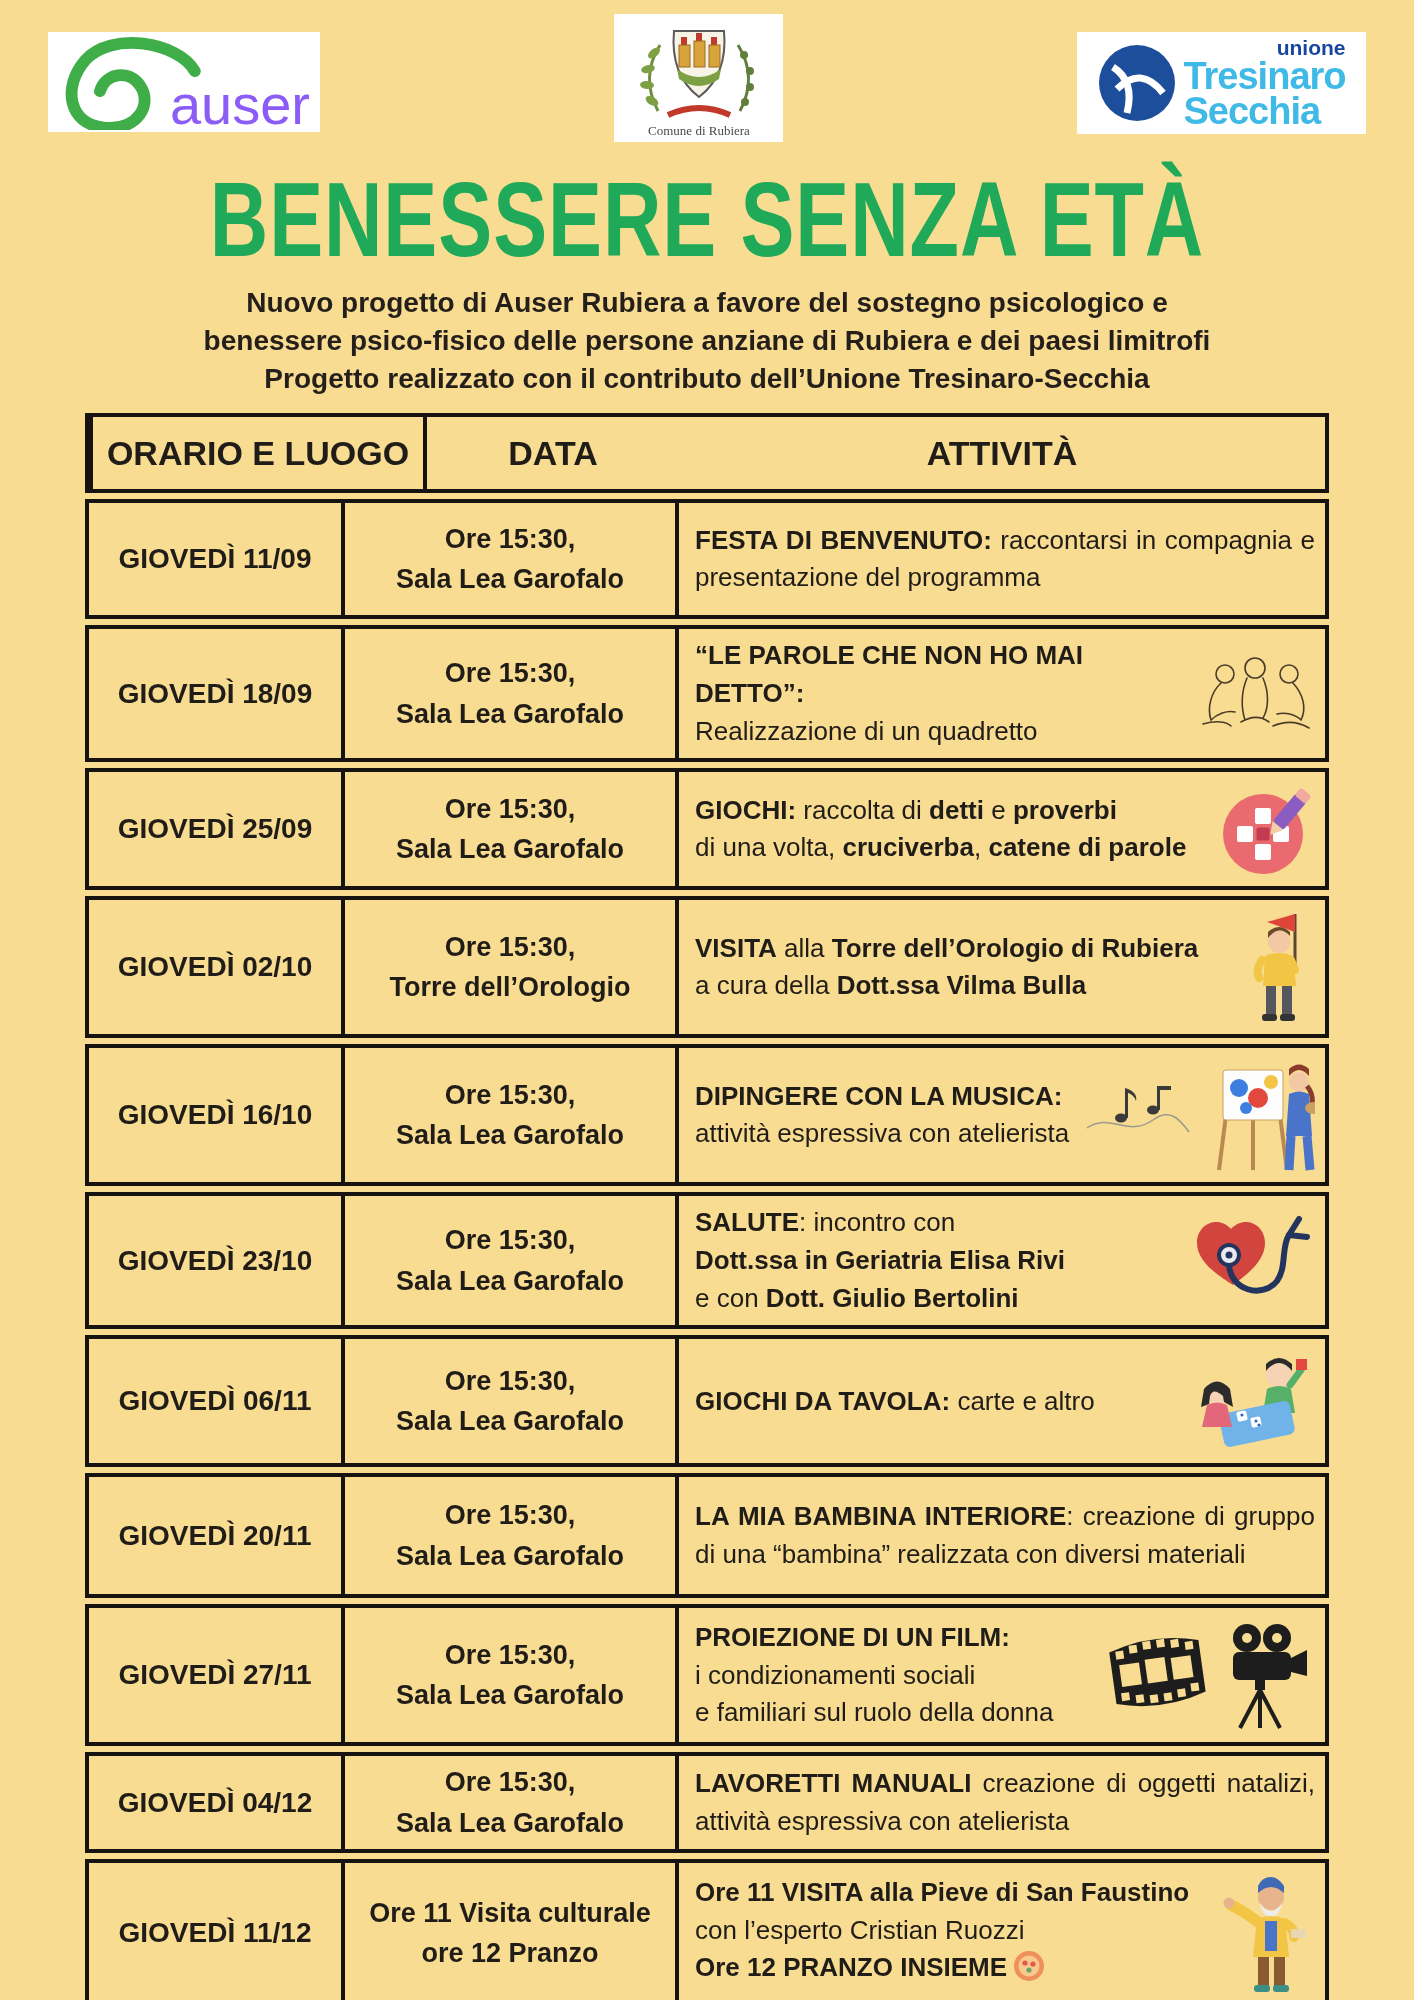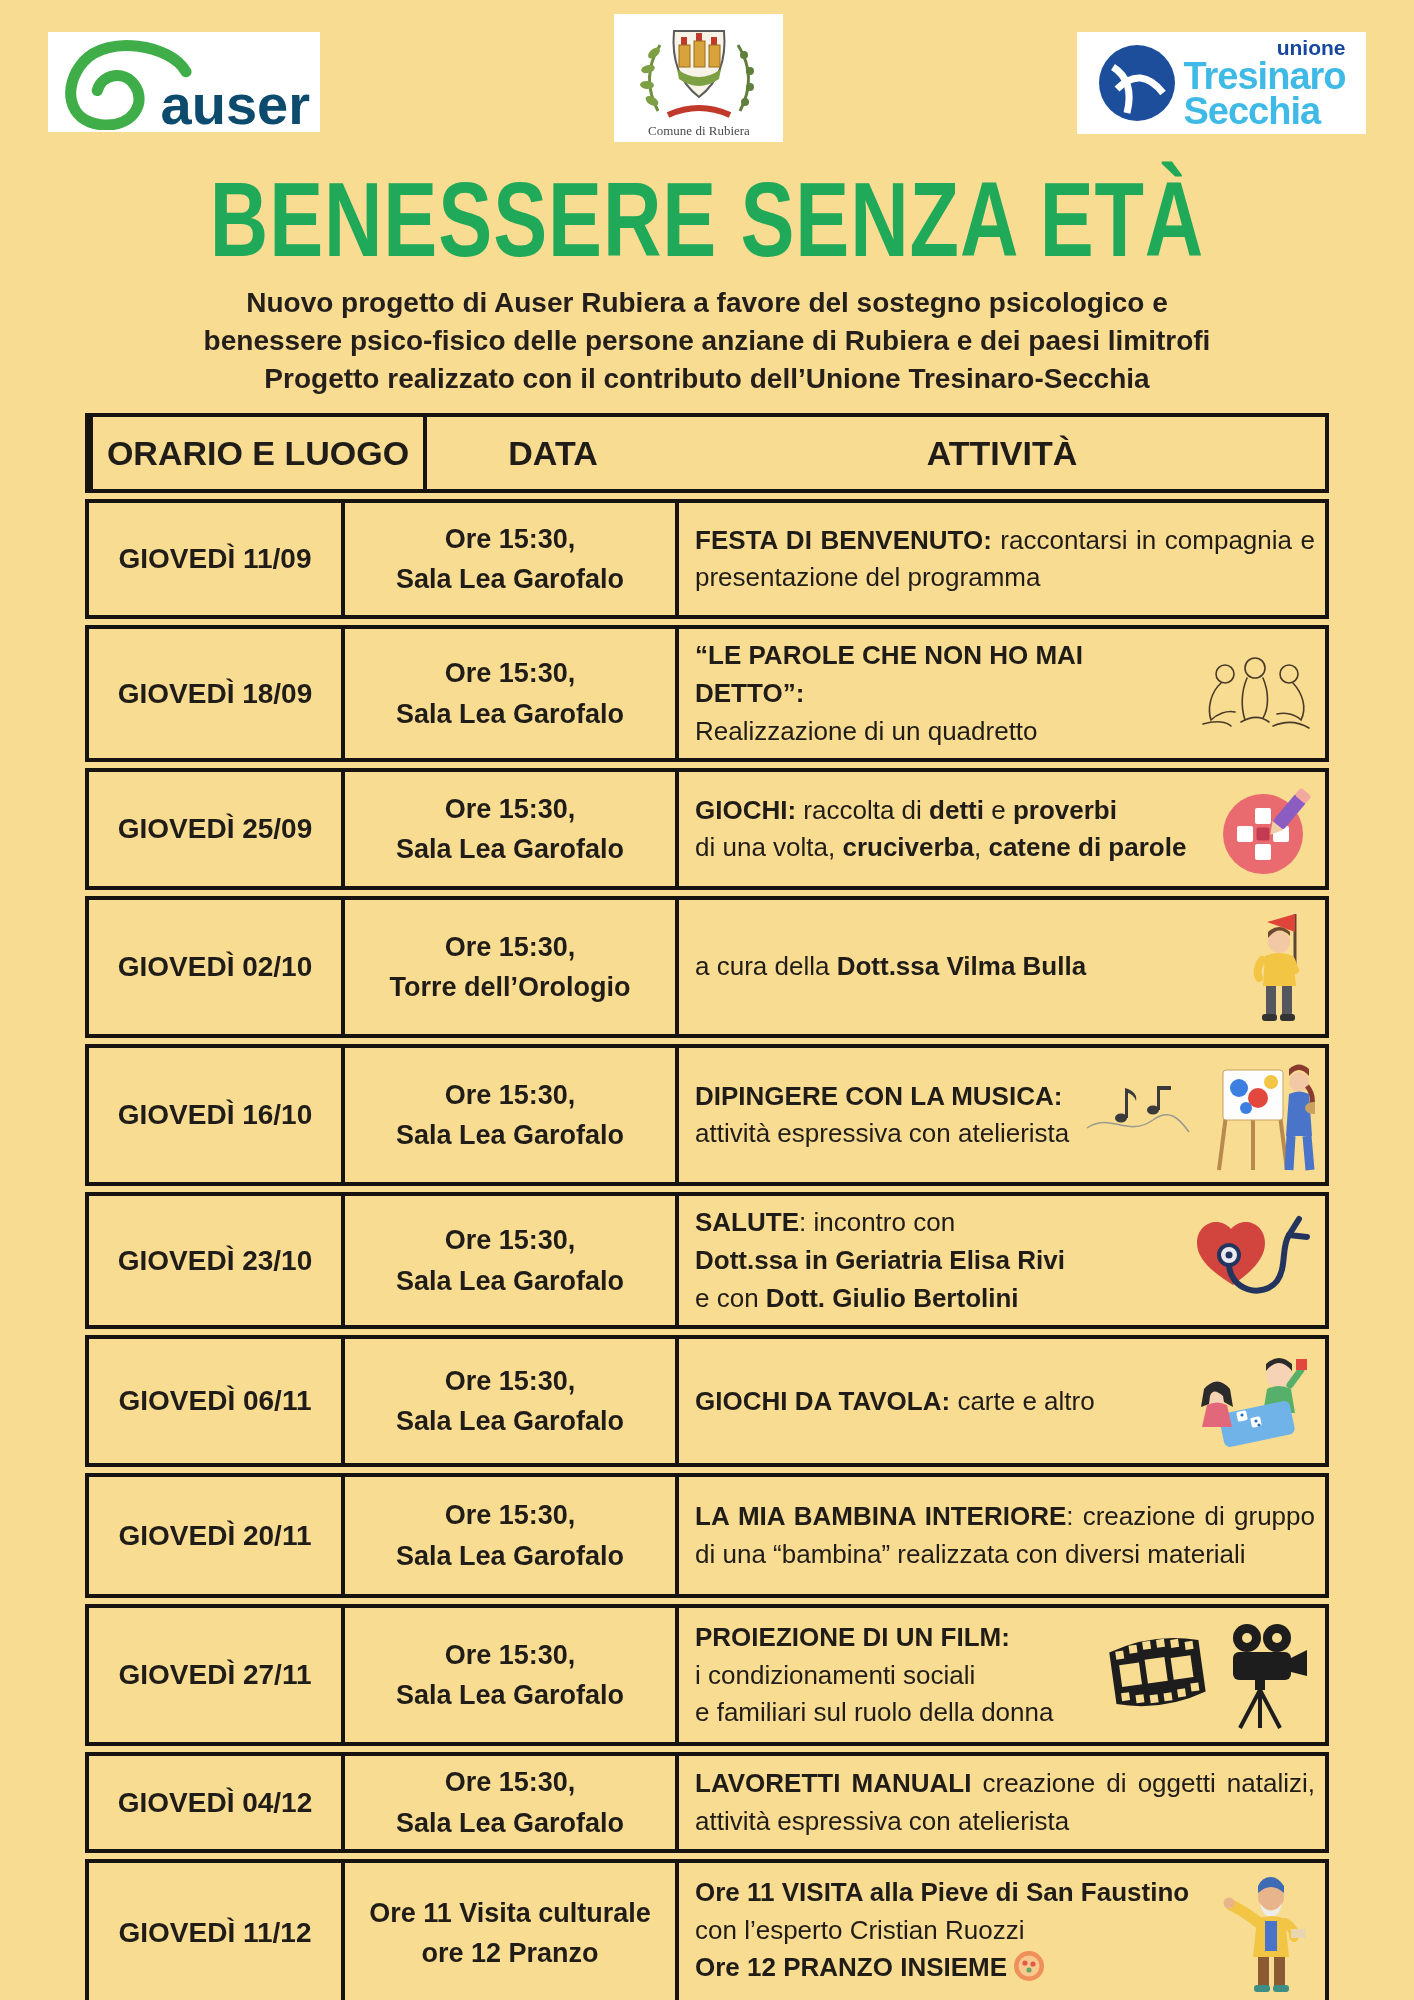--- a/index.html
+++ b/index.html
@@ -6,21 +6,21 @@
   html,body { width:1414px; height:2000px; overflow:hidden; }
   body {
     background:#F8DC91;
     font-family:"Liberation Sans","DejaVu Sans",sans-serif;
     color:#201c18;
   }
   
   .logos { display:flex; justify-content:space-between; align-items:flex-start; padding:28px 48px 0 48px; height:152px; }
   .logo-box { background:#ffffff; display:flex; align-items:center; justify-content:center; }
   .auser-box { width:272px; height:100px; margin-top:4px; padding:4px 10px; }
-  .auser-word { font-size:56px; font-weight:bold; color:#0c4a6e; letter-spacing:0px; margin-left:-34px; margin-top:44px; }
+  .auser-word { font-size:56px; font-weight:normal; color:#8b5cf6; letter-spacing:0px; margin-left:-34px; margin-top:44px; }
   .comune-box { width:169px; height:128px; margin-top:-14px; }
   .unione-box { width:289px; height:102px; margin-top:4px; gap:6px; padding:20px; }
   .unione-textcol { display:flex; flex-direction:column; line-height:1; }
   .unione-small { font-size:21px; font-weight:bold; color:#17469E; text-align:right; margin-bottom:1px; }
   .unione-big { font-size:38px; font-weight:bold; color:#3FB9E5; letter-spacing:-1px; line-height:0.92; }
   
   .title { text-align:center; margin:16px 0 12px 0; height:104px; }
   .title span { display:inline-block; font-size:92px; font-weight:800; color:#1FA959; white-space:nowrap;
                 transform:scale(0.88,1.14); transform-origin:center; letter-spacing:1px; }
   .subtitle { text-align:center; font-weight:bold; font-size:28px; line-height:1.36; color:#241f1b; margin-bottom:15px; }
@@ -187,20 +187,21 @@
         </div>
       </div>
       <div class="trow" style="min-height: 120px;">
         <div class="cell c-date">GIOVEDÌ 02/10</div>
         <div class="cell c-time">
           <div class="time-line">Ore 15:30,</div>
           <div class="time-line">Torre dell’Orologio</div>
         </div>
         <div class="cell c-act">
           <div class="act-text">
+            <div class="act-line"><b>VISITA</b><span> alla </span><b>Torre dell’Orologio di Rubiera</b></div>
             <div class="act-line"><span>a cura della </span><b>Dott.ssa Vilma Bulla</b></div>
           </div>
           <div class="act-icon">
             <svg width="74" height="118" viewBox="0 0 74 118">
 <line x1="54" y1="6" x2="54" y2="62" stroke="#5a4632" stroke-width="3"></line>
 <polygon points="54,6 26,14 54,24" fill="#e04438"></polygon>
 <circle cx="38" cy="34" r="11" fill="#f3c9a5"></circle>
 <path d="M27 30 Q38 16 49 28 L49 24 Q38 14 27 24 Z" fill="#6b4a2f"></path>
 <path d="M24 48 Q38 42 52 48 L55 78 L22 78 Z" fill="#f2c545"></path>
 <path d="M50 52 L54 62" stroke="#f2c545" stroke-width="8" stroke-linecap="round"></path>

